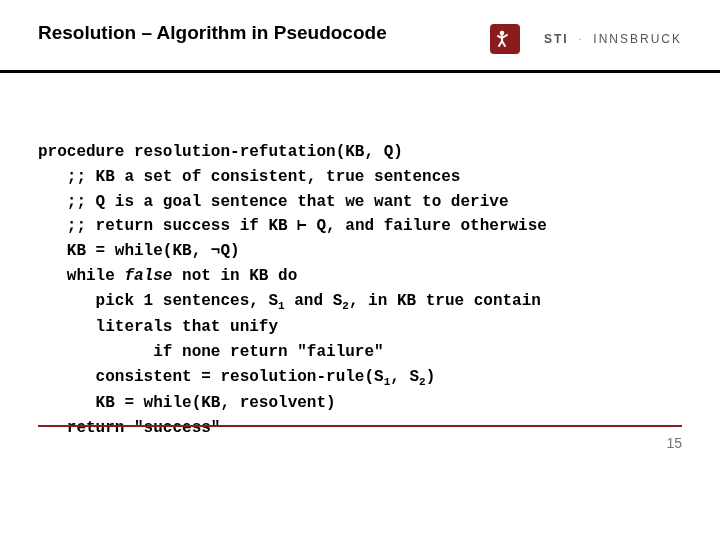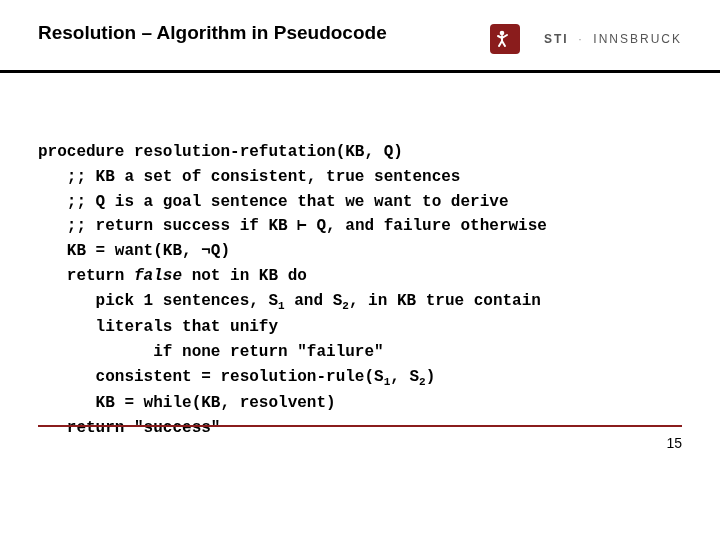--- a/index.html
+++ b/index.html
@@ -92,21 +92,21 @@
     right: 38px;
     bottom: 36px;
     height: 2px;
     background: #8a1c1c;
   }
   .page-num {
     position: absolute;
     right: 38px;
     bottom: 12px;
     font-size: 14px;
-    color: #000000;
+    color: #737373;
   }
 </style>
 </head>
 <body>
 
 <div class="slide">
 
   <div class="header">
     <div class="title">Resolution – Algorithm in Pseudocode</div>
   </div>
@@ -120,22 +120,22 @@
     </div>
     <span class="logo-text"><strong>STI</strong> <span class="logo-sep">·</span> <span>INNSBRUCK</span></span>
   </div>
 
   <div class="hr1"></div>
 
   <div class="content"><span>procedure resolution-refutation(KB, Q)</span>
 <span>   ;; KB a set of consistent, true sentences</span>
 <span>   ;; Q is a goal sentence that we want to derive</span>
 <span>   ;; return success if KB ⊢ Q, and failure otherwise</span>
-<span>   KB = want(KB, ¬Q)</span>
-<span><span>   return </span><span class="ital">false</span><span> not in KB do</span></span>
+<span>   KB = while(KB, ¬Q)</span>
+<span><span>   while </span><span class="ital">false</span><span> not in KB do</span></span>
 <span><span>      pick 1 sentences, S</span><span class="sub">1</span><span> and S</span><span class="sub">2</span><span>, in KB true contain</span></span>
 <span>      literals that unify</span>
 <span>            if none return "failure"</span>
 <span><span>      consistent = resolution-rule(S</span><span class="sub">1</span><span>, S</span><span class="sub">2</span><span>)</span></span>
 <span>      KB = while(KB, resolvent)</span>
 <span>   return "success"</span></div>
 
   <div class="footer-line"></div>
   <div class="page-num">15</div>
 

